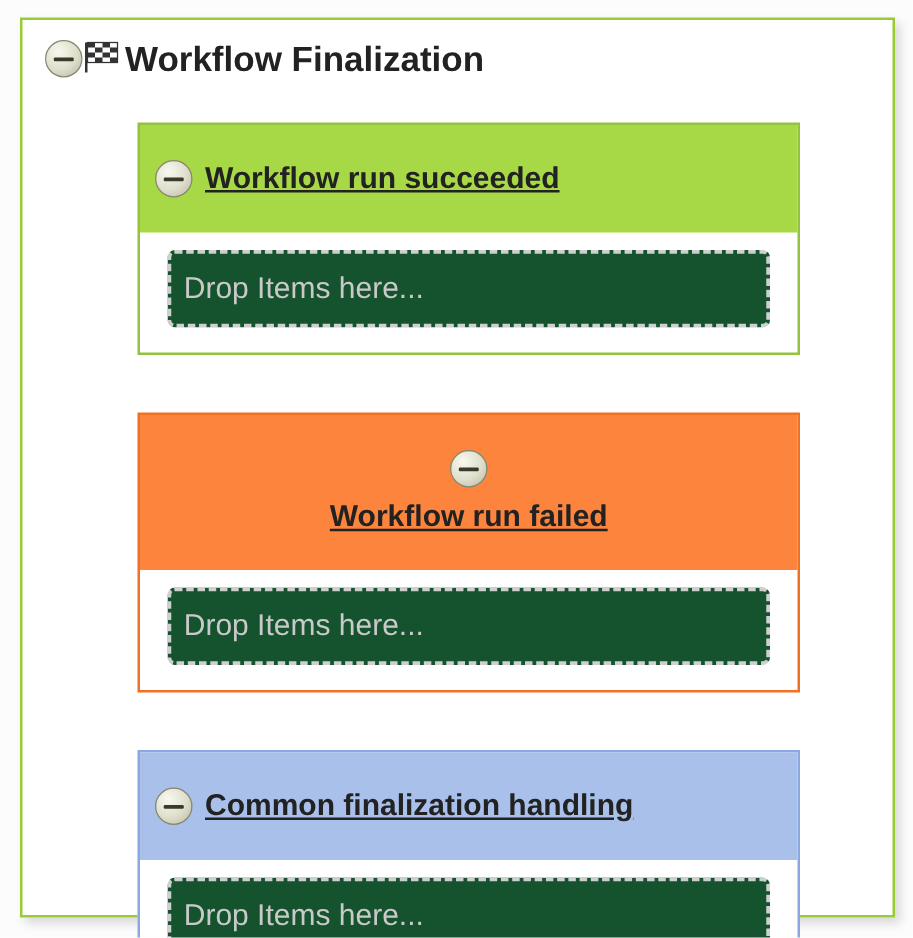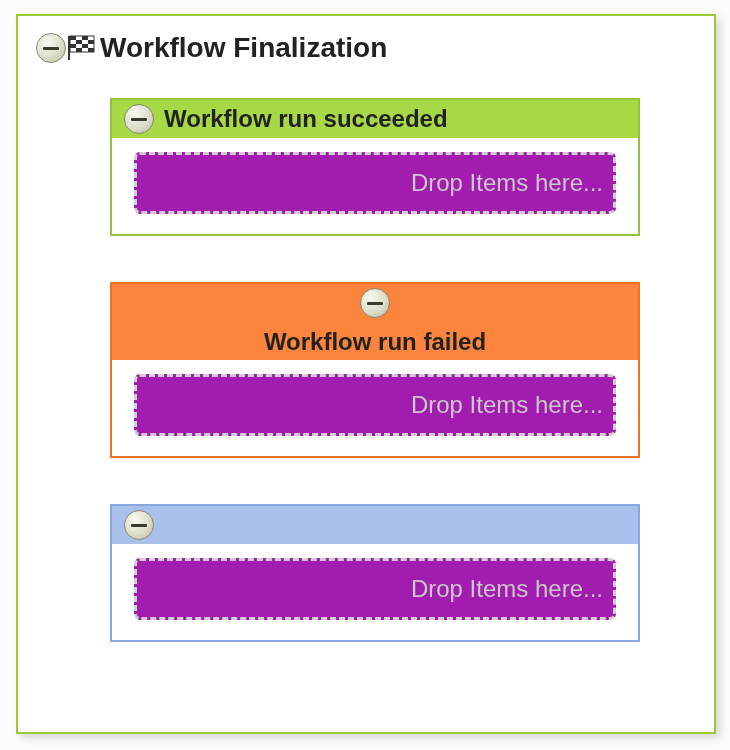--- a/index.html
+++ b/index.html
@@ -23,21 +23,21 @@
   }
   .outer{
     width:700px;height:720px;
     border:2px solid var(--outer-green);
     background:#fff;
     padding:10px 14px 20px 14px;
     box-shadow:4px 4px 8px rgba(0,0,0,.15);
     position:relative;
   }
   .outer-header{
-    display:flex;align-items:center;
+    display:flex;
     padding:6px 4px 14px 4px;
   }
   .title-text{
     font-size:28px;font-weight:700;color:var(--text);
   }
   .minus-btn{
     width:30px;height:30px;border-radius:50%;
     background:radial-gradient(circle at 35% 30%,#f8f8f0 0%,#dedecb 55%,#b6b6a0 100%);
     border:1px solid #888870;
     display:flex;align-items:center;justify-content:center;
@@ -56,35 +56,35 @@
   }
   .section{
     border:2px solid;
     background:#fff;
   }
   .section.succ{border-color:var(--succ-border);}
   .section.fail{border-color:var(--fail-border);}
   .section.common{border-color:var(--common-border);}
   .section-head{
     display:flex;align-items:center;gap:10px;
-    padding:4px 12px;
-    font-size:24px;font-weight:700;color:var(--text);
+    padding:28px 12px;
+    font-size:24px;font-weight:700;color:var(--text);text-decoration:underline;
   }
   .succ .section-head{background:var(--succ-green);}
   .fail .section-head{background:var(--fail-orange);flex-direction:column;}
   .common .section-head{background:var(--common-blue);}
   .section-body{padding:14px 22px 20px 22px;}
   .dropzone{
     border:3px dashed var(--drop-grey);
     border-radius:6px;
     padding:14px 10px;
-    text-align:right;
+    text-align:left;
     color:var(--drop-text);
     font-size:24px;
-    background:#a21caf;
+    background:#14532d;
   }
 </style>
 </head>
 <body>
 
 <div class="outer">
   <div class="outer-header">
     <div class="minus-btn"></div>
     <svg class="flag-icon" viewBox="0 0 34 28">
       <rect x="2" y="2" width="2" height="24" fill="#333"></rect>
@@ -121,20 +121,21 @@
         <span>Workflow run failed</span>
       </div>
       <div class="section-body">
         <div class="dropzone">Drop Items here...</div>
       </div>
     </div>
 
     <div class="section common">
       <div class="section-head">
         <div class="minus-btn"></div>
+        <span>Common finalization handling</span>
       </div>
       <div class="section-body">
         <div class="dropzone">Drop Items here...</div>
       </div>
     </div>
 
   </div>
 </div>
 
 </body></html>

